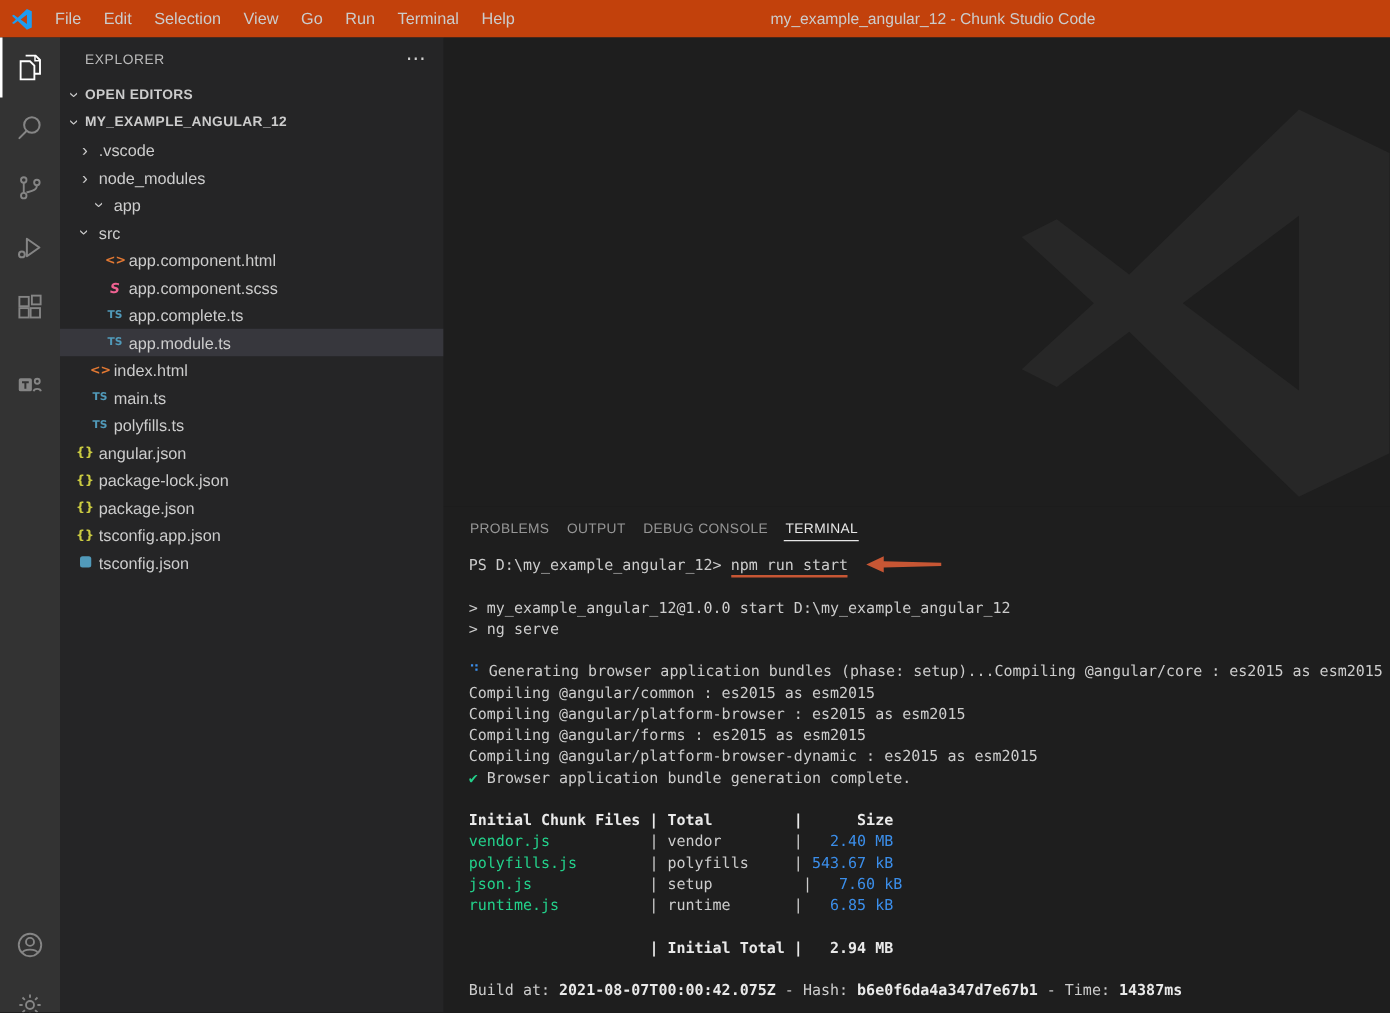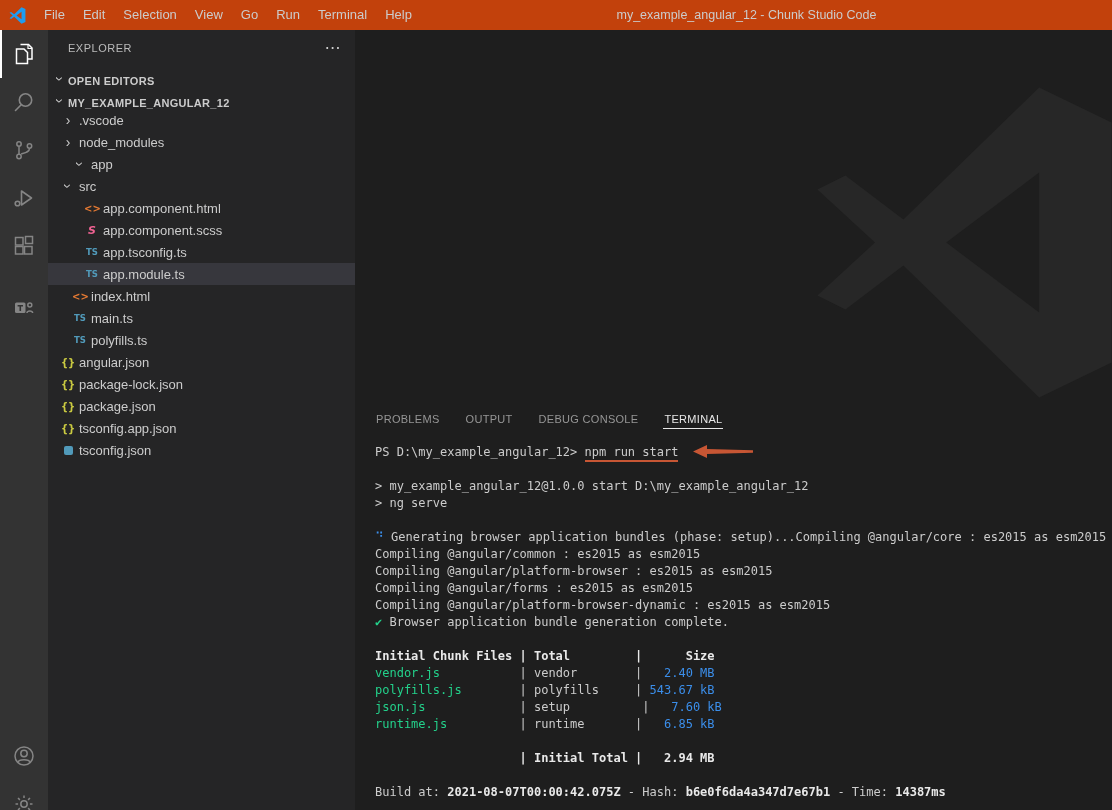--- a/index.html
+++ b/index.html
@@ -24,41 +24,41 @@
   .ab-item.active::before { content:''; position:absolute; left:0; top:0; width:2px; height:100%; background:#fff; }
   .ab-item svg { width:24px; height:24px; }
   .ab-gap { margin-top:14px; }
   .ab-bottom { margin-top:auto; }
   .ab-clip { margin-bottom:-18px; }
 
   
   .sidebar { width:307px; background:#252526; flex:none; color:#cccccc; display:flex; flex-direction:column; overflow:hidden; }
   .sb-header { height:35px; display:flex; align-items:center; padding:0 14px 0 20px; font-size:11px; color:#bbbbbb; letter-spacing:.5px; flex:none; }
   .sb-header .ellipsis { margin-left:auto; font-size:16px; color:#cfcfcf; cursor:pointer; line-height:1; }
-  .section-header { height:22px; display:flex; align-items:flex-end; font-size:11px; font-weight:bold; color:#cccccc; letter-spacing:.3px; cursor:pointer; padding-left:4px; flex:none; }
+  .section-header { height:22px; display:flex; align-items:center; font-size:11px; font-weight:bold; color:#cccccc; letter-spacing:.3px; cursor:pointer; padding-left:4px; flex:none; }
   .chevron { display:inline-block; width:16px; text-align:center; font-size:14px; color:#cccccc; font-weight:normal; flex:none; }
   .chevron.expanded { transform:rotate(90deg); }
   .tree { flex:1; overflow:hidden; }
   .tree-row { height:22px; display:flex; align-items:center; font-size:13px; cursor:pointer; white-space:nowrap; }
   .tree-row.selected { background:#37373d; }
   .ficon { display:inline-block; width:16px; flex:none; text-align:center; font-weight:bold; font-family:"DejaVu Sans",sans-serif; }
   .ficon.html { color:#e37933; font-size:10px; }
   .ficon.scss { color:#f06292; font-size:11px; font-style:italic; }
   .ficon.ts   { color:#519aba; font-size:8.5px; }
   .ficon.json { color:#cbcb41; font-size:10px; }
   .ficon.tsconfig::before { content:''; display:inline-block; width:9px; height:9px; background:#519aba; border-radius:2px; }
   .tree-label { margin-left:3px; }
 
   
   .editor-col { flex:1; display:flex; flex-direction:column; min-width:0; }
   .editor { height:375px; flex:none; position:relative; background:#1e1e1e; overflow:hidden; }
   .watermark { position:absolute; top:55px; right:-10px; width:315px; height:315px; fill:#272727; }
 
   .panel { flex:1; min-height:0; display:flex; flex-direction:column; background:#1e1e1e; }
-  .panel-tabs { height:32px; flex:none; display:flex; align-items:center; padding:0 0 4px 20px; gap:24px; }
+  .panel-tabs { height:32px; flex:none; display:flex; align-items:flex-end; padding:0 0 4px 20px; gap:12px; }
   .panel-tab { font-size:11px; letter-spacing:.3px; color:#969696; text-transform:uppercase; padding:3px 1px; border-bottom:1px solid transparent; cursor:pointer; }
   .panel-tab.active { color:#e7e7e7; border-bottom-color:#e7e7e7; }
 
   .terminal { flex:1; padding:7px 0 0 20px; overflow:hidden; cursor:text; }
   .term-line { font-family:"DejaVu Sans Mono","Liberation Mono",monospace; font-size:12px; line-height:17px; min-height:17px; color:#cccccc; white-space:pre; }
   .t-green { color:var(--term-green); }
   .t-blue  { color:var(--term-blue); }
   .t-bold  { font-weight:bold; color:#e9e9e9; }
   .t-underline { border-bottom:2px solid var(--accent-orange); padding-bottom:1px; }
   .arrow-svg { display:inline-block; margin-left:14px; vertical-align:-3px; color:var(--accent-orange); }
@@ -180,21 +180,21 @@
           <div class="tree-row" style="padding-left: 36px;">
             <span class="ficon html">&lt;&gt;</span>
             <span class="tree-label">app.component.html</span>
           </div>
           <div class="tree-row" style="padding-left: 36px;">
             <span class="ficon scss">S</span>
             <span class="tree-label">app.component.scss</span>
           </div>
           <div class="tree-row" style="padding-left: 36px;">
             <span class="ficon ts">TS</span>
-            <span class="tree-label">app.tsconfig.ts</span>
+            <span class="tree-label">app.complete.ts</span>
           </div>
           <div class="tree-row selected" style="padding-left: 36px;">
             <span class="ficon ts">TS</span>
             <span class="tree-label">app.module.ts</span>
           </div>
           <div class="tree-row" style="padding-left: 24px;">
             <span class="ficon html">&lt;&gt;</span>
             <span class="tree-label">index.html</span>
           </div>
           <div class="tree-row" style="padding-left: 24px;">

